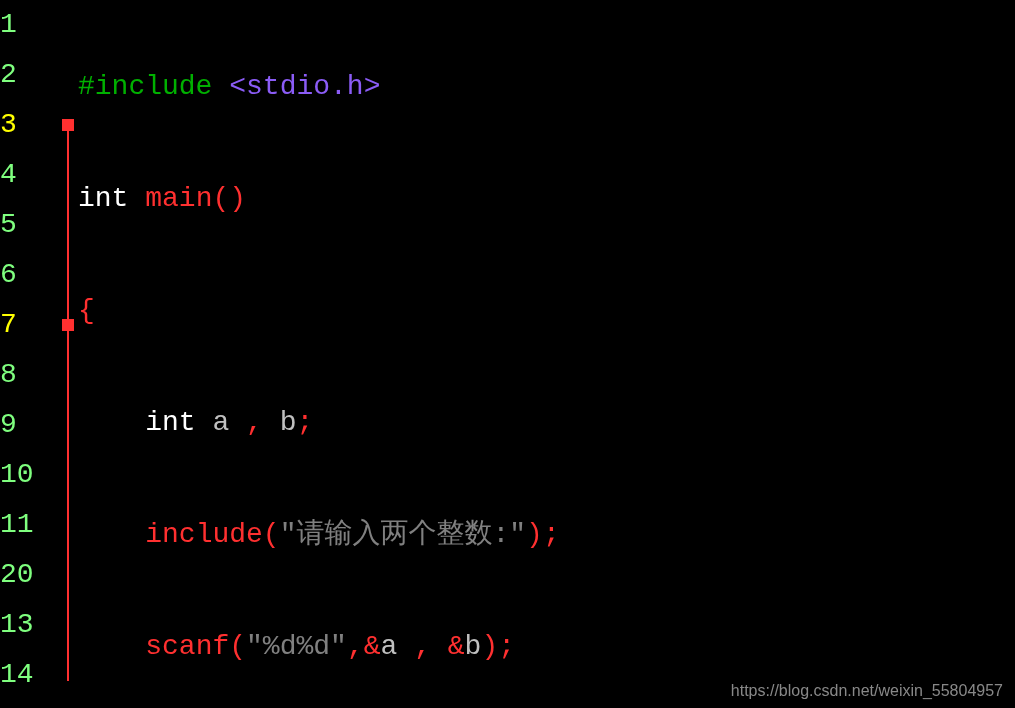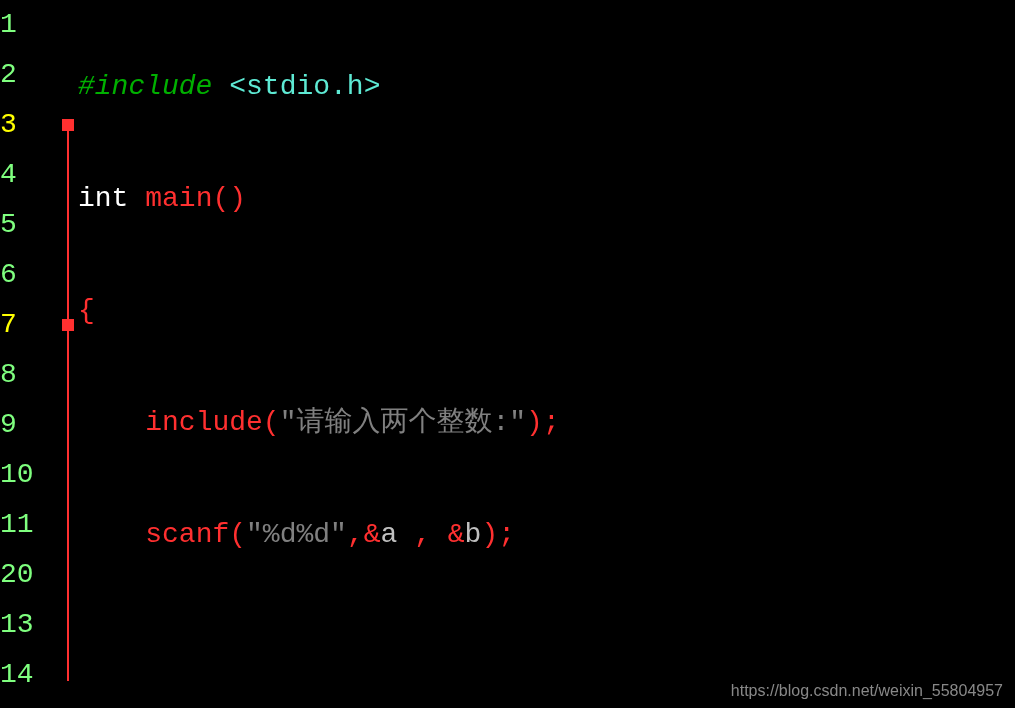--- a/index.html
+++ b/index.html
@@ -44,22 +44,22 @@
     height: 50px;
     line-height: 50px;
     white-space: pre;
   }
   .ln { color: #7fff7f; }
   .ln-hl { color: #ffff00; }
   .kw { color: #ffffff; }
   .fn { color: #ff3030; margin-top: 8px; }
   .str { color: #808080; }
   .punc { color: #ff3030; }
-  .ppd { color: #00b000; font-style: italic; }
-  .inc { color: #5eead4; }
+  .ppd { color: #00b000; }
+  .inc { color: #8b5cf6; }
   .plain { color: #c0c0c0; }
   .brace { color: #ff3030; }
   .semi { color: #ff3030; }
   .comma { color: #ff3030; }
   .amp { color: #ff3030; }
   .fold-marker {
     position: absolute;
     width: 12px;
     height: 12px;
     background: #ff3030;
@@ -104,20 +104,21 @@
   <div class="fold-col">
     <div class="fold-marker" style="top:119px;"></div>
     <div class="fold-line" style="top:131px;height:550px;"></div>
     <div class="fold-marker" style="top:319px;"></div>
   </div>
 
   <div class="code">
     <div class="code-line"><span class="ppd">#include </span><span class="inc">&lt;stdio.h&gt;</span></div>
     <div class="code-line"><span class="kw">int</span><span> </span><span class="fn">main</span><span class="punc">()</span></div>
     <div class="code-line"><span class="brace">{</span></div>
+    <div class="code-line"><span>    </span><span class="kw">int</span><span> </span><span class="plain">a</span><span> </span><span class="comma">,</span><span> </span><span class="plain">b</span><span class="semi">;</span></div>
     <div class="code-line"><span>    </span><span class="fn">include</span><span class="punc">(</span><span class="str">"请输入两个整数:"</span><span class="punc">)</span><span class="semi">;</span></div>
     <div class="code-line"><span>    </span><span class="fn">scanf</span><span class="punc">(</span><span class="str">"%d%d"</span><span class="comma">,</span><span class="amp">&amp;</span><span class="plain">a</span><span> </span><span class="comma">,</span><span> </span><span class="amp">&amp;</span><span class="plain">b</span><span class="punc">)</span><span class="semi">;</span></div>
     
     
     
     
     
     
     
     

